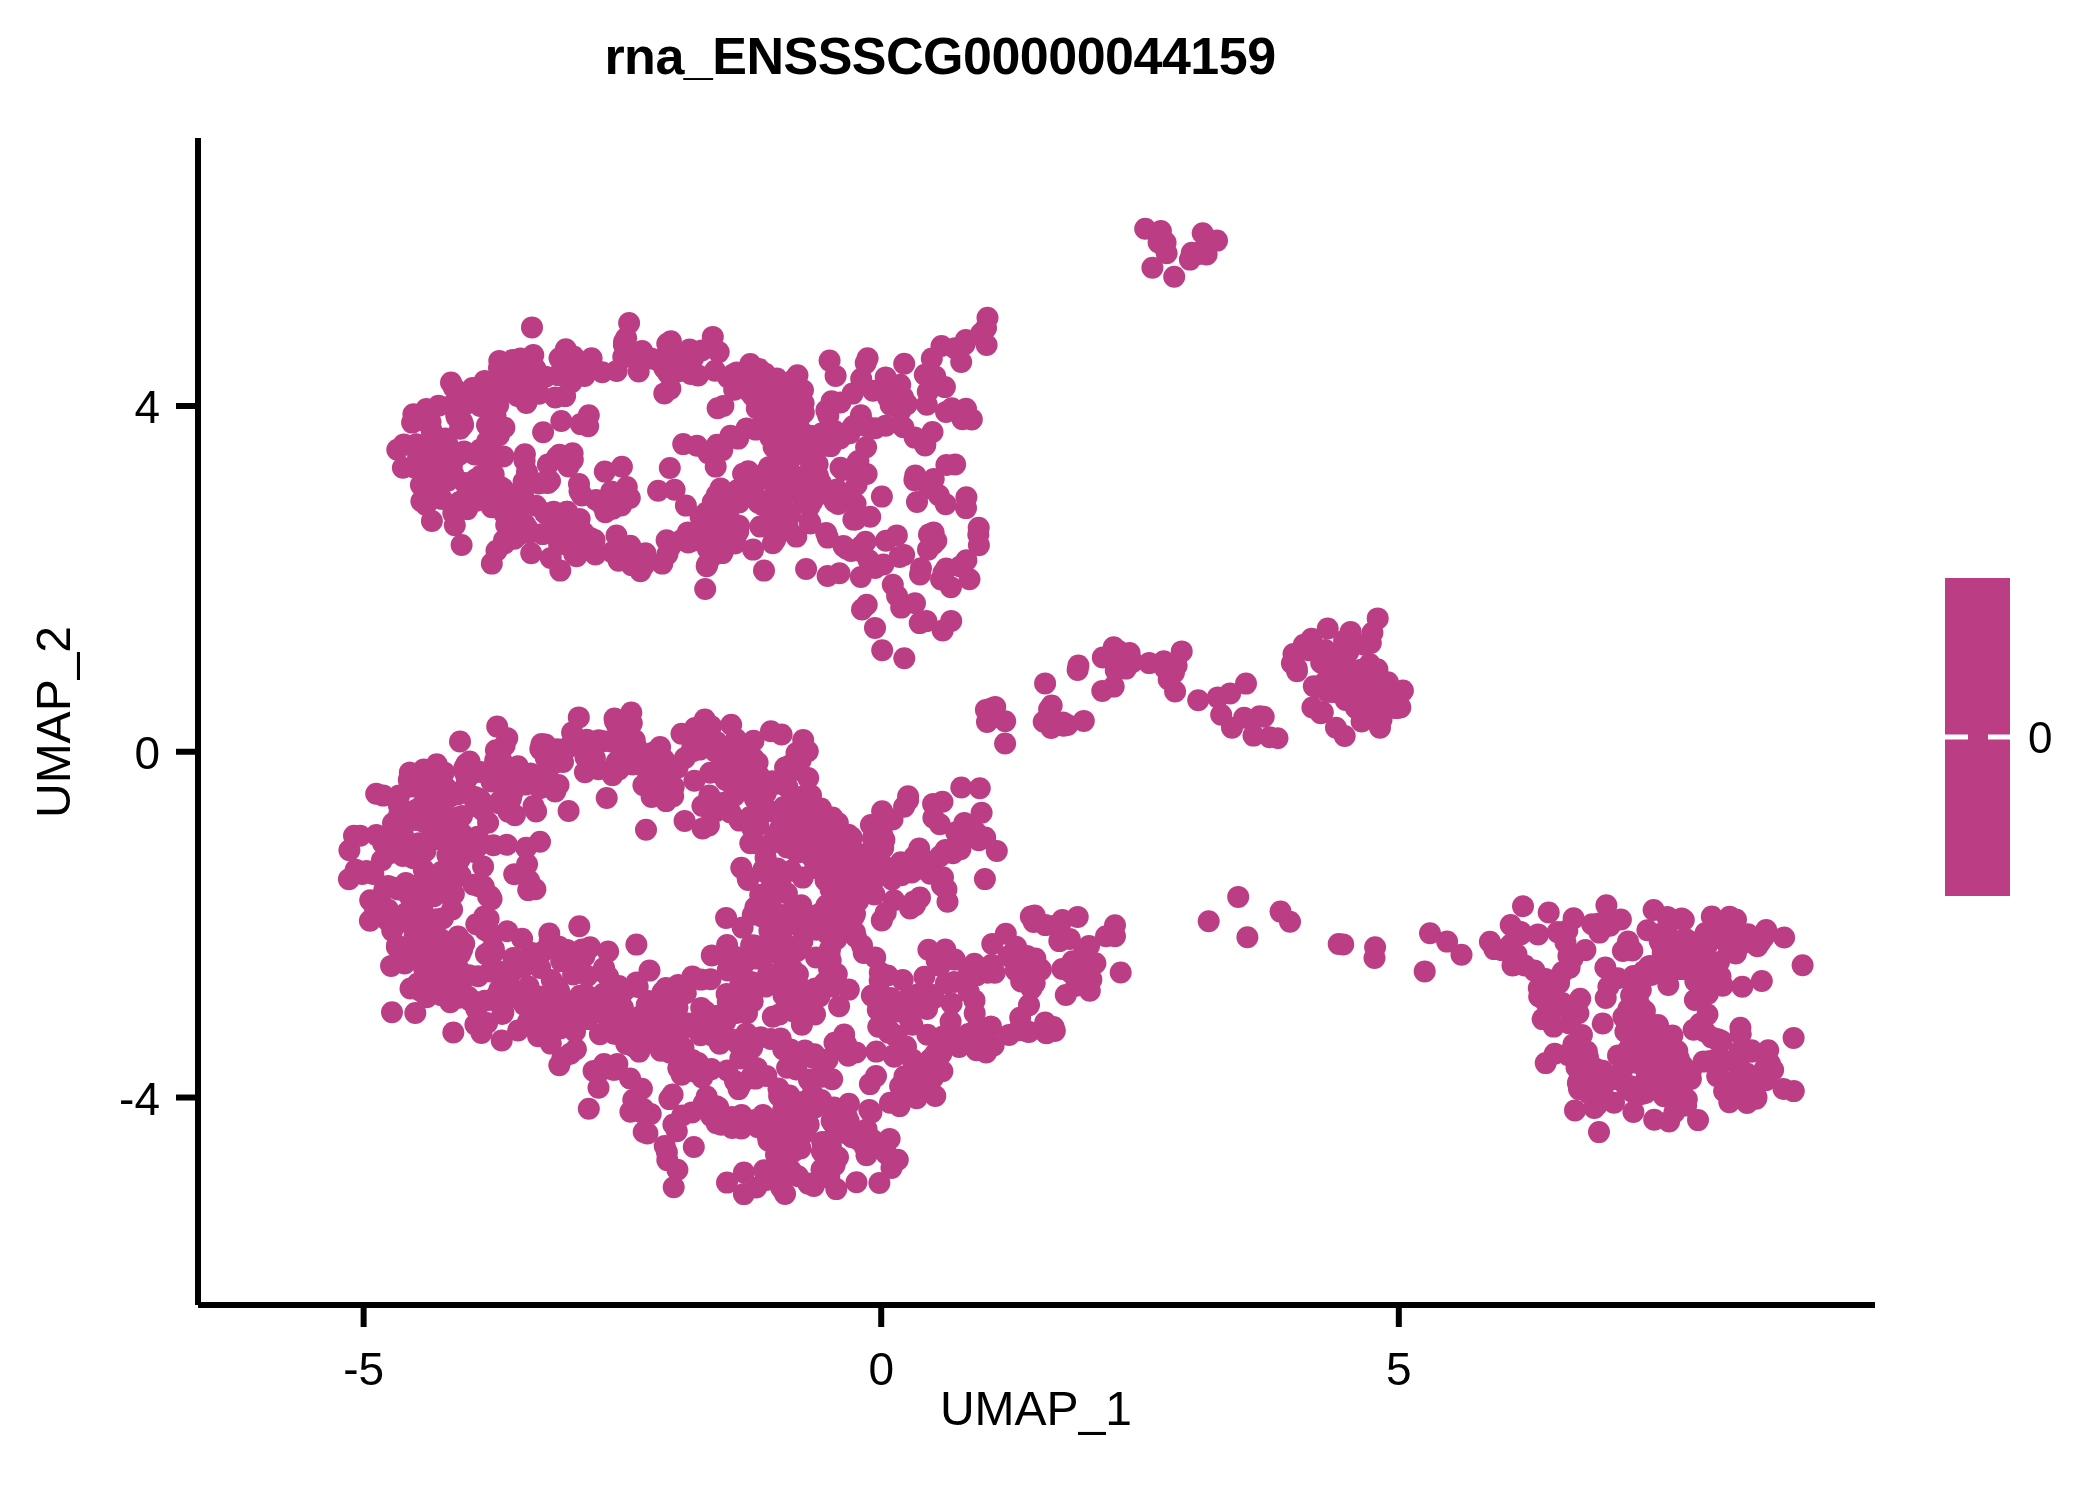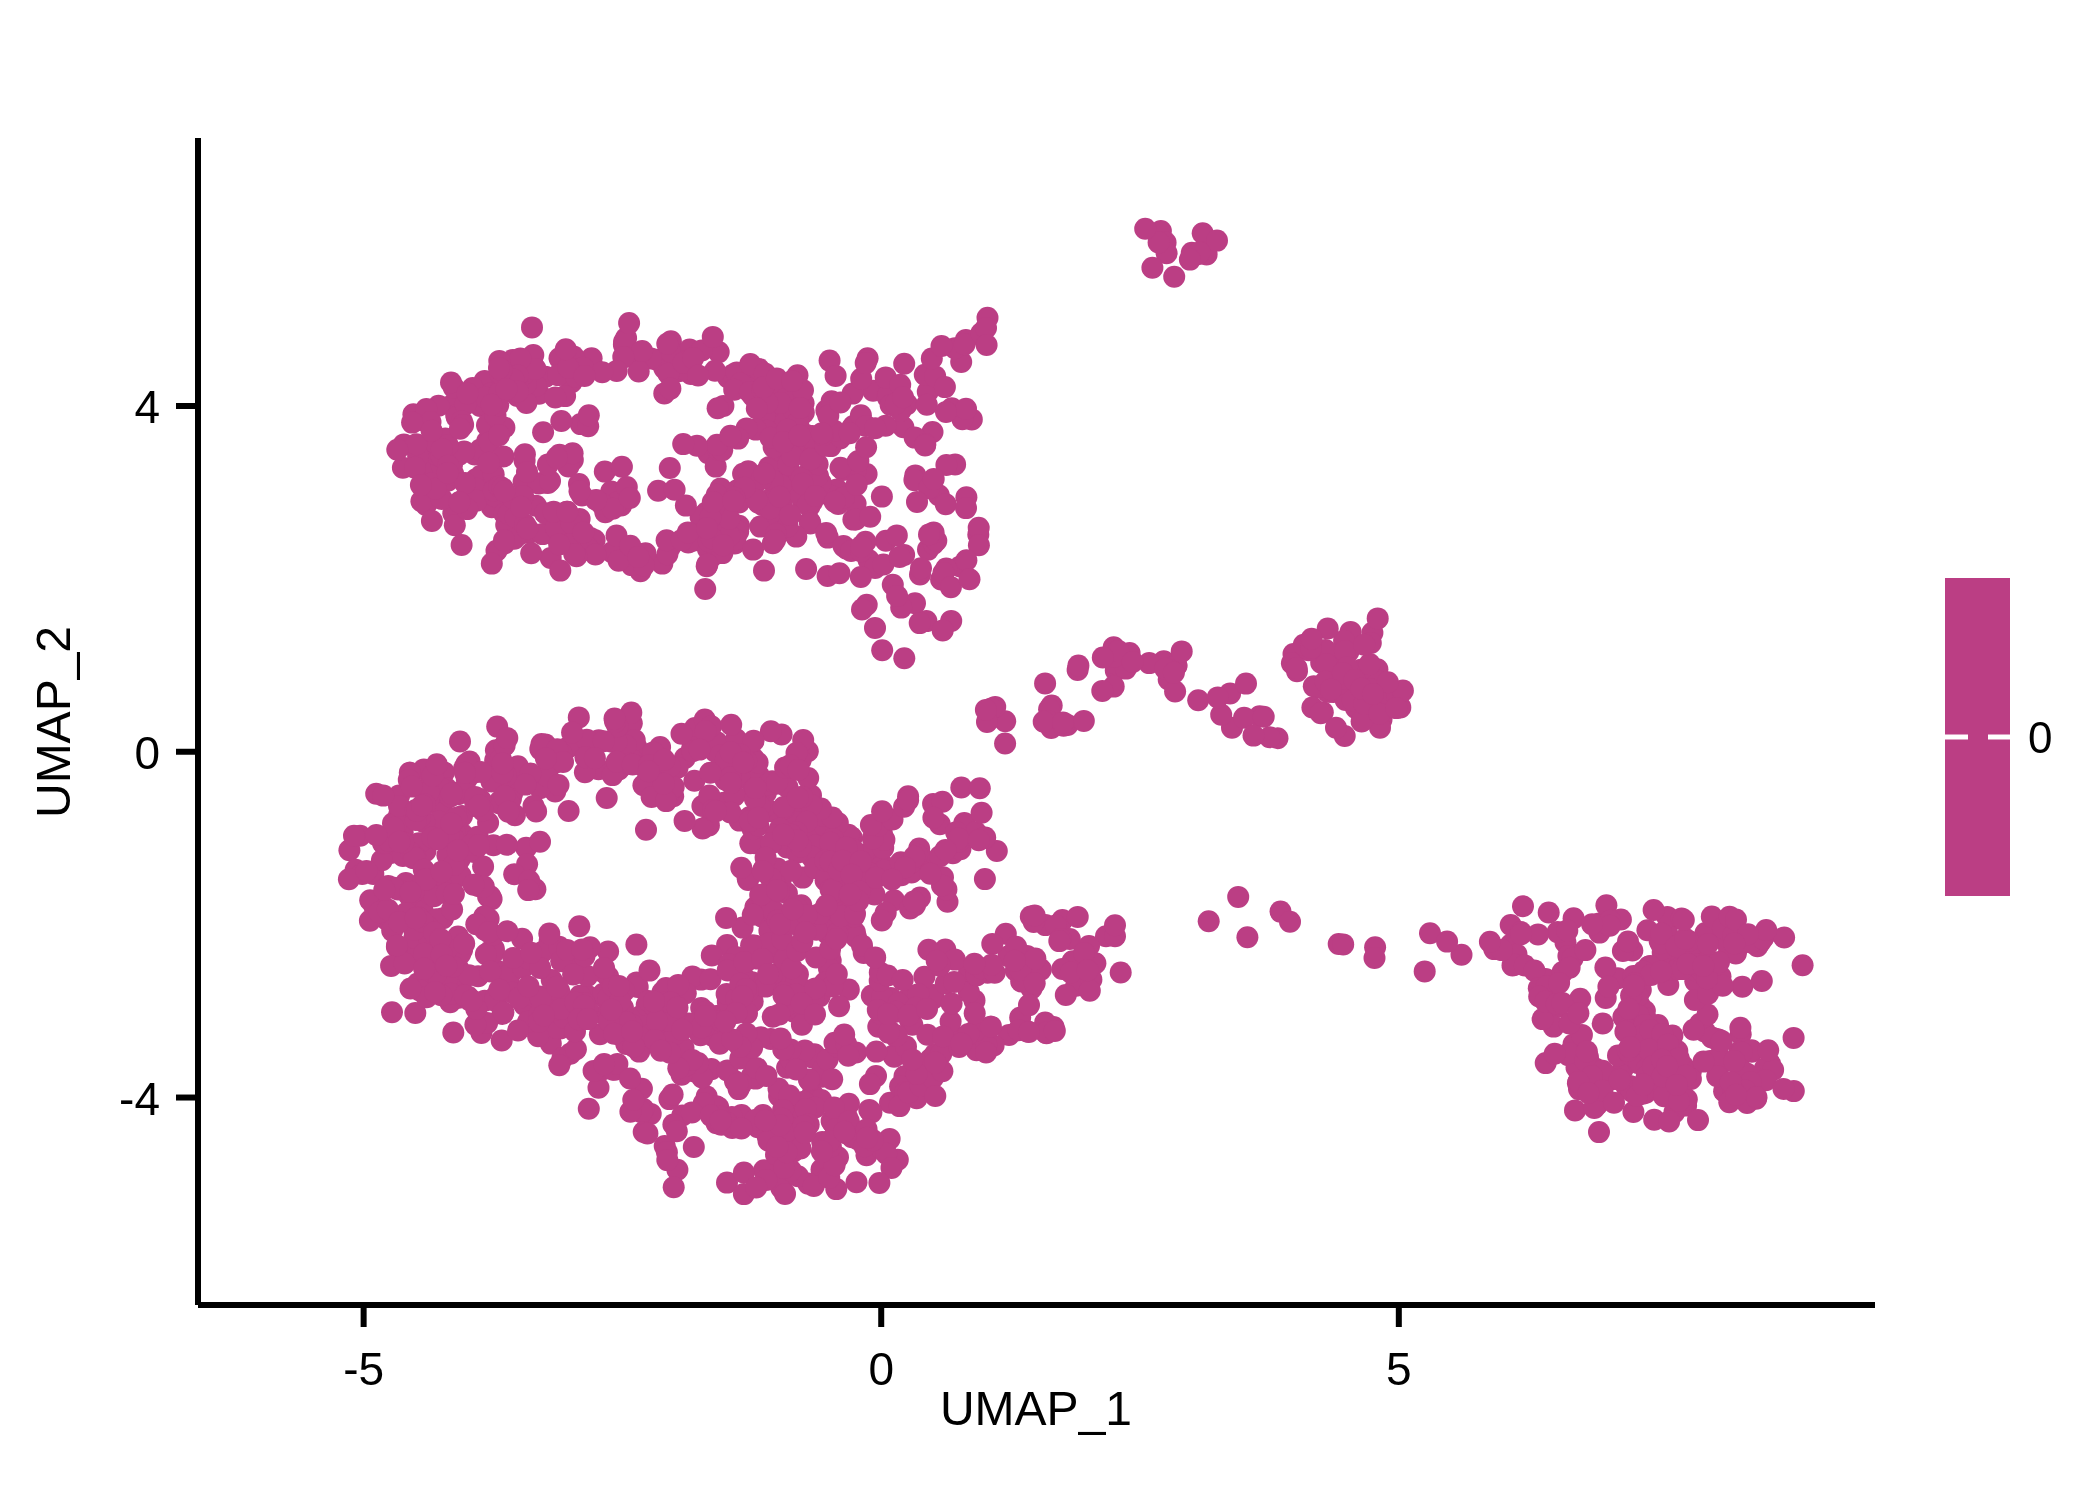--- a/index.html
+++ b/index.html
@@ -50,20 +50,21 @@
     font-family: "Liberation Sans", sans-serif;
     font-size: 44px;
     fill: #000000;
   }
 </style>
 </head>
 <body>
 
 <div id="figure">
 
+  <div id="plot-title">rna_ENSSSCG00000044159</div>
 
   <svg id="chart-svg" width="2100" height="1500">
 
     <line id="y-axis-line" x1="198" y1="138" x2="198" y2="1305" stroke="#000000" stroke-width="6"></line>
     <line id="x-axis-line" x1="198" y1="1305" x2="1875" y2="1305" stroke="#000000" stroke-width="6"></line>
 
     <g id="y-ticks">
         <line x1="176" x2="198" y1="1097.5333333333333" y2="1097.5333333333333" stroke="#000" stroke-width="6"></line>
         <line x1="176" x2="198" y1="751.7555555555556" y2="751.7555555555556" stroke="#000" stroke-width="6"></line>
         <line x1="176" x2="198" y1="405.97777777777776" y2="405.97777777777776" stroke="#000" stroke-width="6"></line>

